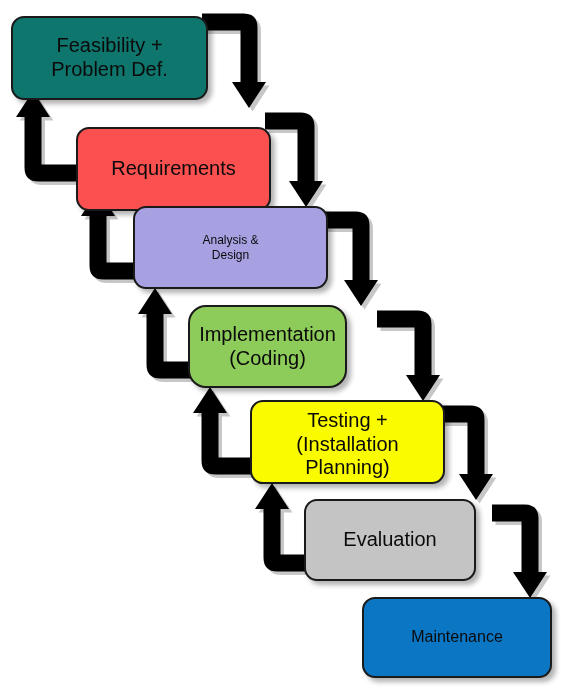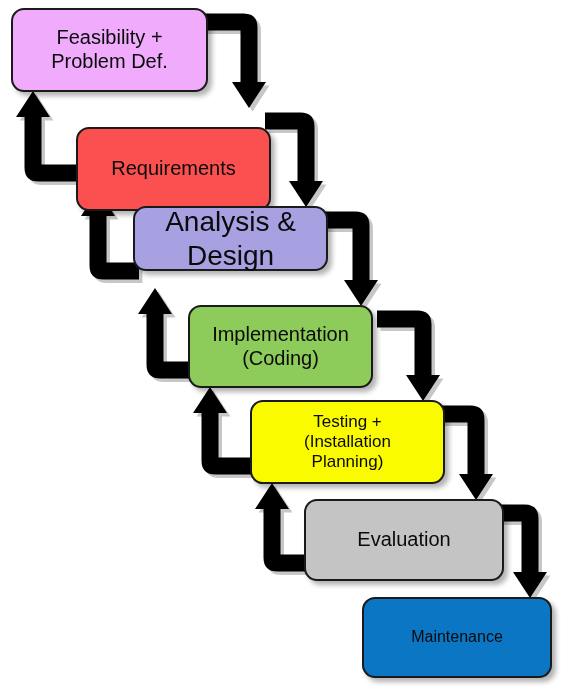--- a/index.html
+++ b/index.html
@@ -72,39 +72,39 @@
       <path d="M 139 279.5 L 103.5 279.5 Q 89.5 279.5 89.5 265.5 L 89.5 216 L 81 216 L 98 190 L 115 216 L 106.5 216 L 106.5 262.5 L 139 262.5 Z" fill="rgba(0,0,0,0.22)" transform="translate(3.5,3.5)"></path>
       <path d="M 139 279.5 L 103.5 279.5 Q 89.5 279.5 89.5 265.5 L 89.5 216 L 81 216 L 98 190 L 115 216 L 106.5 216 L 106.5 262.5 L 139 262.5 Z" fill="#000000"></path>
       <path d="M 194 378.5 L 160.5 378.5 Q 146.5 378.5 146.5 364.5 L 146.5 314 L 138 314 L 155 288 L 172 314 L 163.5 314 L 163.5 361.5 L 194 361.5 Z" fill="rgba(0,0,0,0.22)" transform="translate(3.5,3.5)"></path>
       <path d="M 194 378.5 L 160.5 378.5 Q 146.5 378.5 146.5 364.5 L 146.5 314 L 138 314 L 155 288 L 172 314 L 163.5 314 L 163.5 361.5 L 194 361.5 Z" fill="#000000"></path>
       <path d="M 256 474.5 L 215.5 474.5 Q 201.5 474.5 201.5 460.5 L 201.5 413 L 193 413 L 210 387 L 227 413 L 218.5 413 L 218.5 457.5 L 256 457.5 Z" fill="rgba(0,0,0,0.22)" transform="translate(3.5,3.5)"></path>
       <path d="M 256 474.5 L 215.5 474.5 Q 201.5 474.5 201.5 460.5 L 201.5 413 L 193 413 L 210 387 L 227 413 L 218.5 413 L 218.5 457.5 L 256 457.5 Z" fill="#000000"></path>
       <path d="M 310 571.5 L 277.5 571.5 Q 263.5 571.5 263.5 557.5 L 263.5 509 L 255 509 L 272 483 L 289 509 L 280.5 509 L 280.5 554.5 L 310 554.5 Z" fill="rgba(0,0,0,0.22)" transform="translate(3.5,3.5)"></path>
       <path d="M 310 571.5 L 277.5 571.5 Q 263.5 571.5 263.5 557.5 L 263.5 509 L 255 509 L 272 483 L 289 509 L 280.5 509 L 280.5 554.5 L 310 554.5 Z" fill="#000000"></path>
     </svg>
 
-<div class="stage-box" style="left: 11px; top: 8px; width: 197px; height: 84px; background: #f0abfc; border-color: rgb(26, 26, 26); font-size: 20px;">
+<div class="stage-box" style="left: 11px; top: 16px; width: 197px; height: 84px; background: #0f766e; border-color: rgb(26, 26, 26); font-size: 20px;">
       <span class="stage-label">Feasibility +
 Problem Def.</span>
     </div>
     <div class="stage-box" style="left: 76px; top: 107px; width: 195px; height: 84px; background: rgb(250, 81, 80); border-color: rgb(26, 26, 26); font-size: 20px; margin-top: 20px;">
       <span class="stage-label">Requirements</span>
     </div>
-    <div class="stage-box" style="left: 133px; top: 206px; width: 195px; height: 65px; background: rgb(167, 161, 226); border-color: rgb(26, 26, 26); font-size: 28px;">
+    <div class="stage-box" style="left: 133px; top: 206px; width: 195px; height: 83px; background: rgb(167, 161, 226); border-color: rgb(26, 26, 26); font-size: 12px;">
       <span class="stage-label">Analysis &amp;
 Design</span>
     </div>
-    <div class="stage-box" style="left: 188px; top: 305px; width: 185px; height: 83px; background: rgb(141, 203, 90); border-color: rgb(26, 26, 26); font-size: 20px;">
+    <div class="stage-box" style="left: 188px; top: 305px; width: 159px; height: 83px; background: rgb(141, 203, 90); border-color: rgb(26, 26, 26); font-size: 20px; border-radius: 18px;">
       <span class="stage-label">Implementation
 (Coding)</span>
     </div>
-    <div class="stage-box" style="left: 250px; top: 400px; width: 195px; height: 84px; background: rgb(251, 251, 0); border-color: rgb(26, 26, 26); font-size: 17px;">
+    <div class="stage-box" style="left: 250px; top: 400px; width: 195px; height: 84px; background: rgb(251, 251, 0); border-color: rgb(26, 26, 26); font-size: 20px; align-items: flex-end;">
       <span class="stage-label">Testing +
 (Installation
 Planning)</span>
     </div>
-    <div class="stage-box" style="left: 304px; top: 499px; width: 200px; height: 82px; background: rgb(196, 196, 196); border-color: rgb(26, 26, 26); font-size: 20px;">
+    <div class="stage-box" style="left: 304px; top: 499px; width: 172px; height: 82px; background: rgb(196, 196, 196); border-color: rgb(26, 26, 26); font-size: 20px;">
       <span class="stage-label">Evaluation</span>
     </div>
     <div class="stage-box" style="left: 362px; top: 597px; width: 190px; height: 81px; background: rgb(11, 118, 196); border-color: rgb(26, 26, 26); font-size: 16px;">
       <span class="stage-label">Maintenance</span>
     </div>
   </div>
 
 </body></html>

